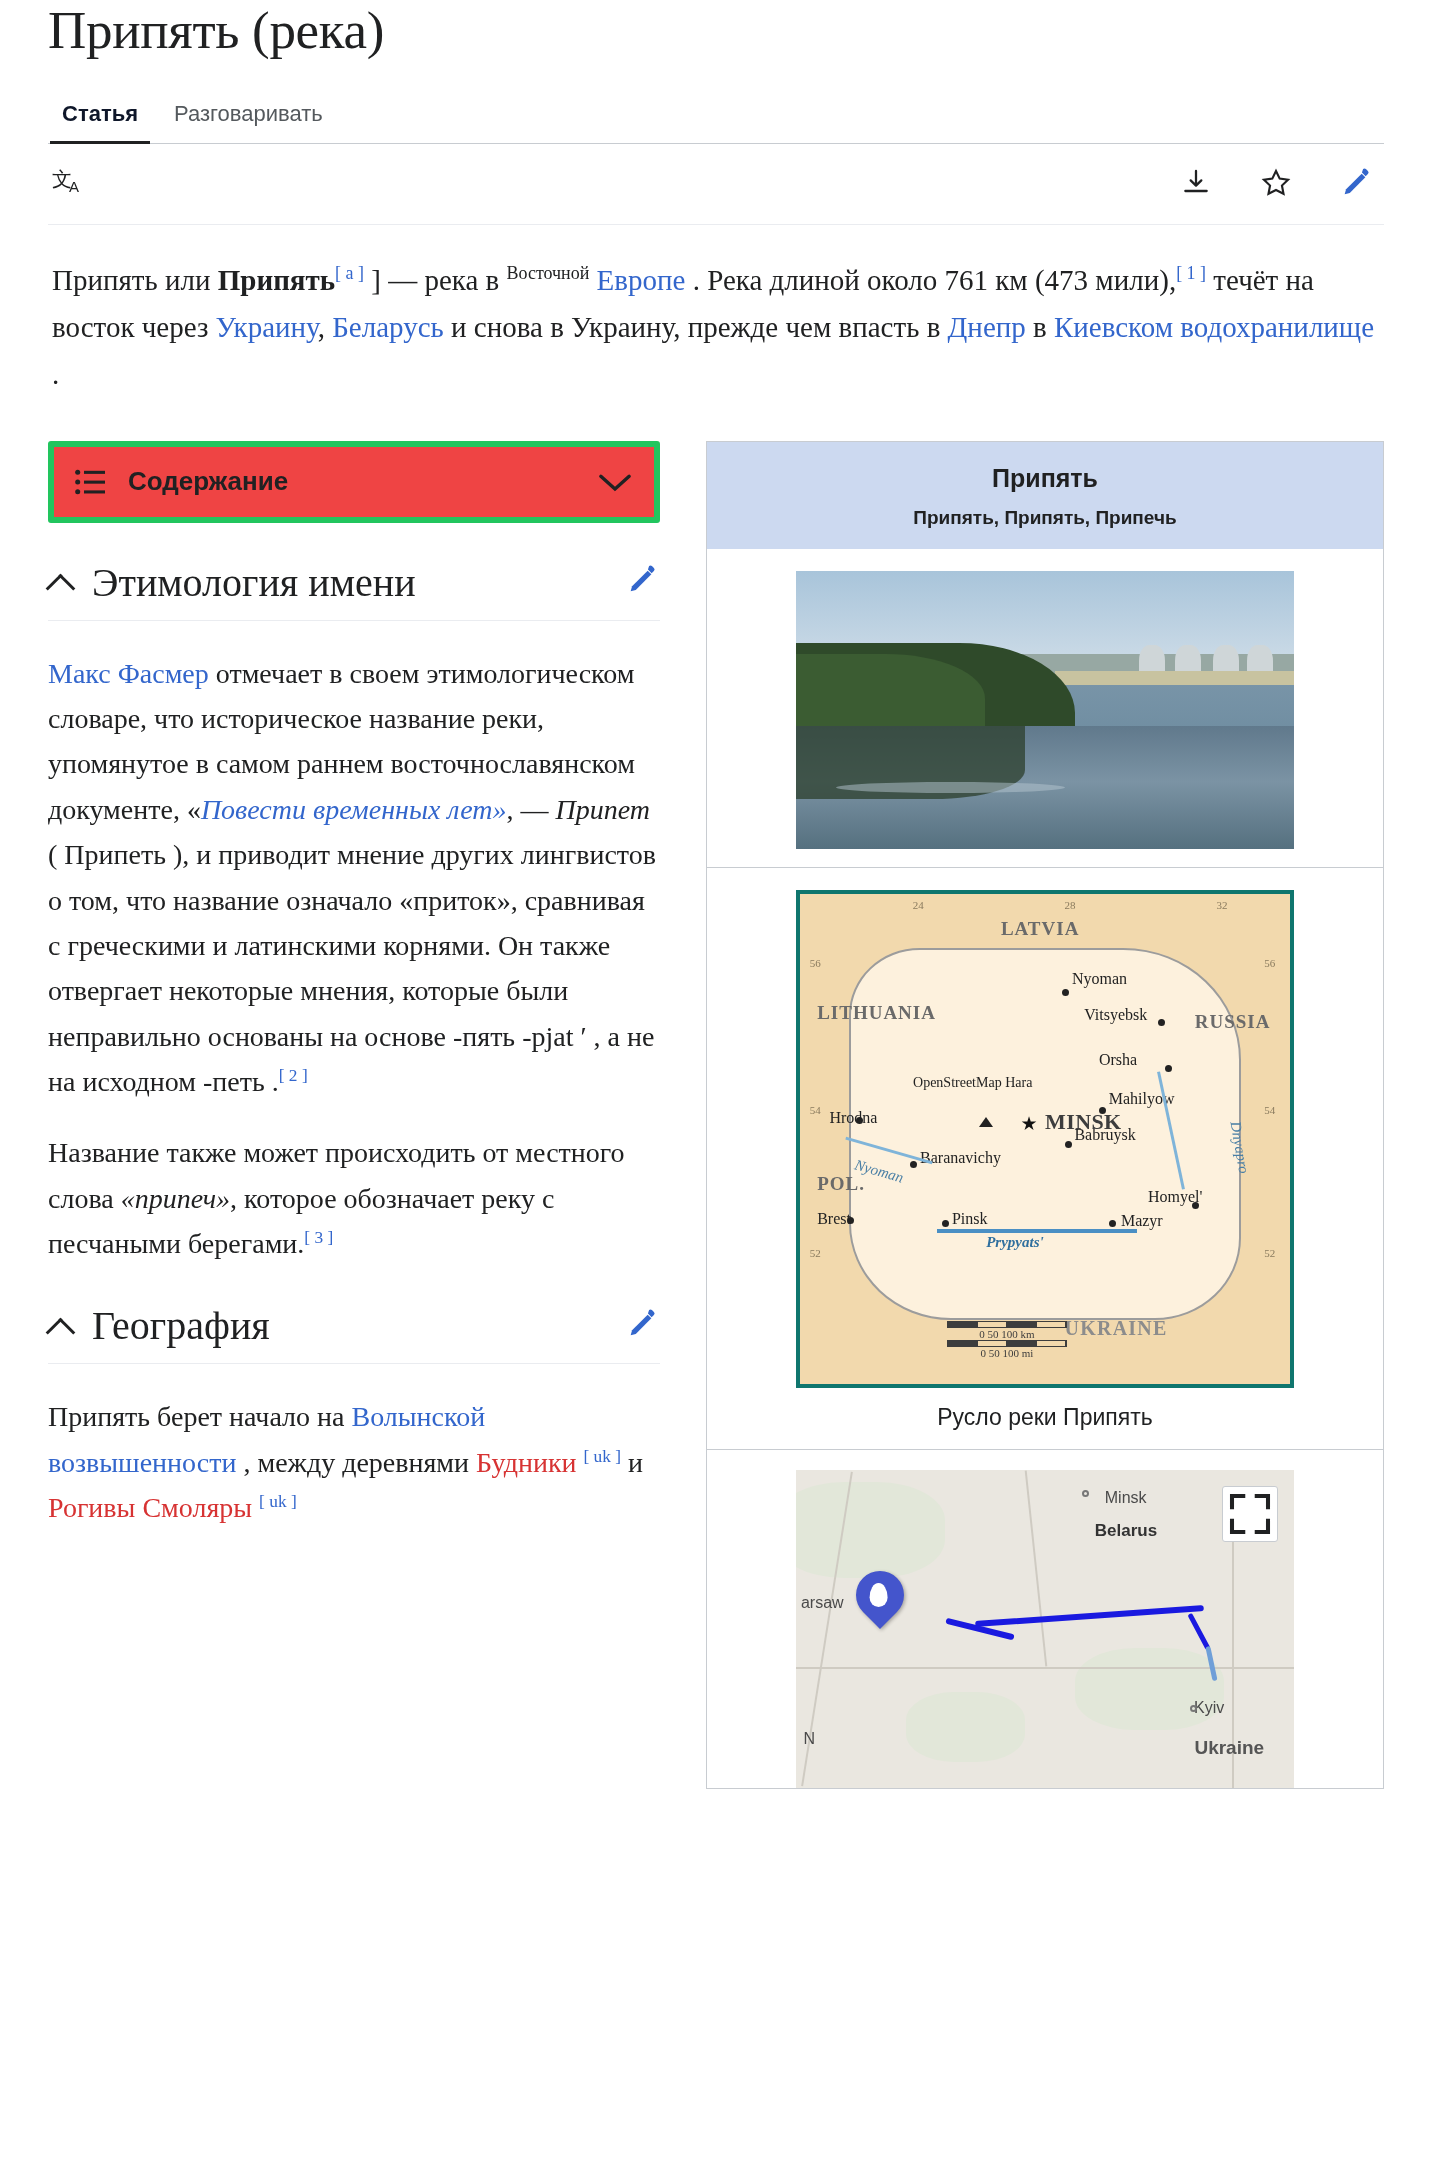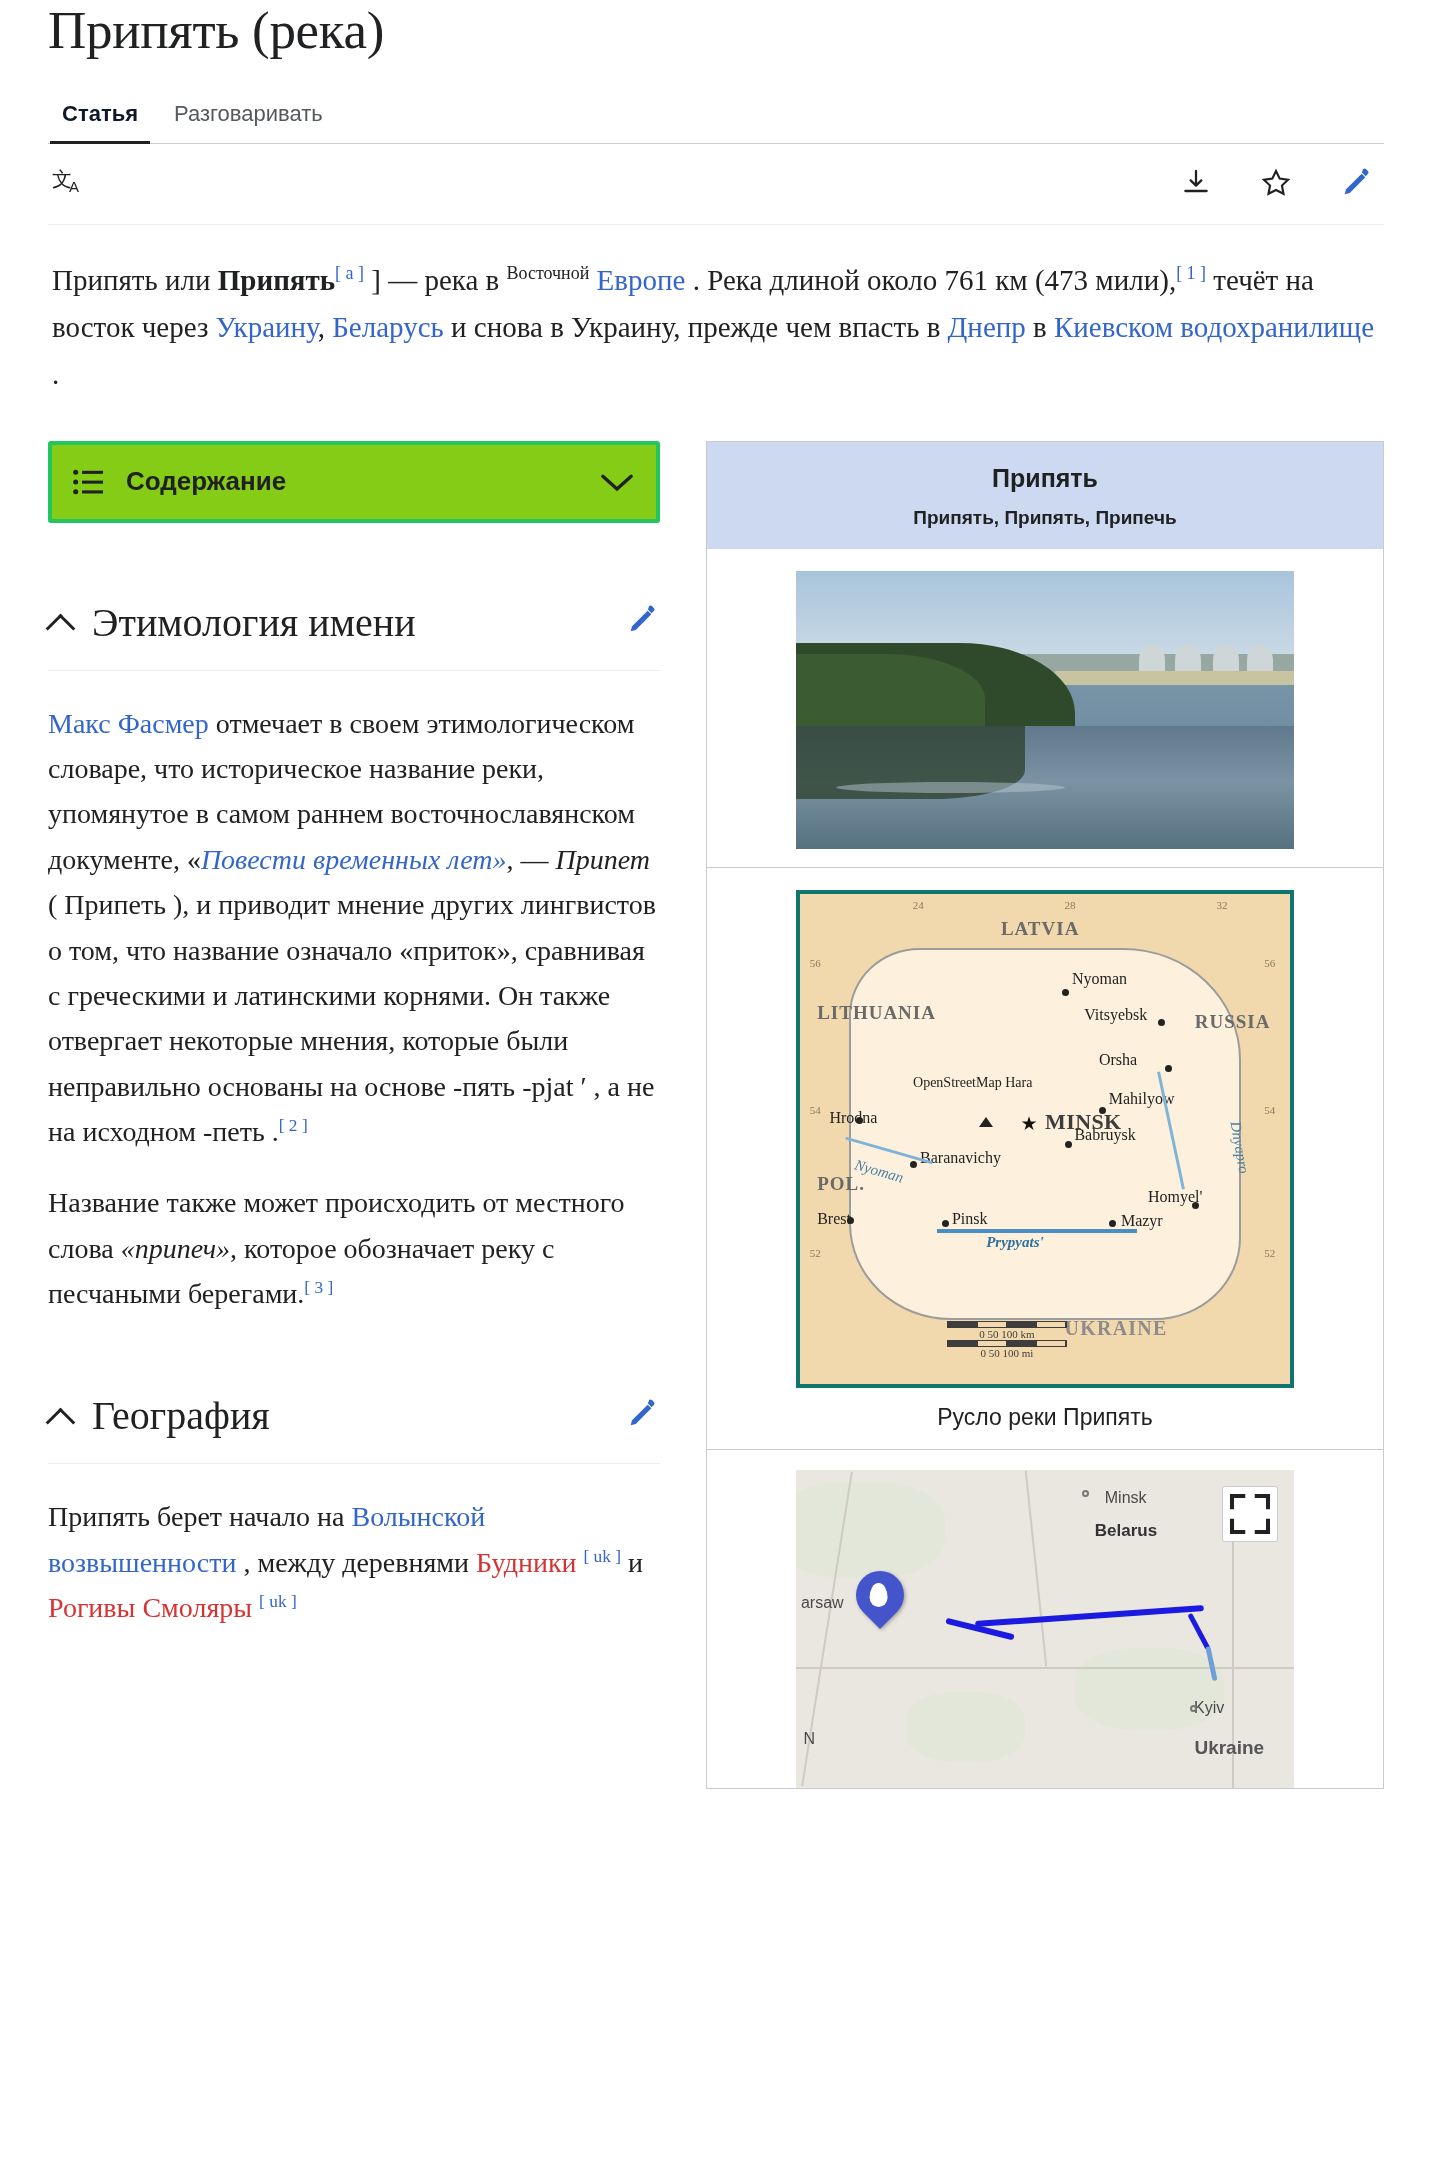--- a/index.html
+++ b/index.html
@@ -82,42 +82,42 @@
   
   .cols {
     display: flex;
     margin-top: 42px;
     gap: 0;
   }
   .col-left { width: 640px; flex: 0 0 640px; }
   .col-right { width: 678px; flex: 0 0 678px; margin-left: 18px; }
   
   .toc-box {
-    border: 4px solid #22c55e;
+    border: 6px solid #22c55e;
     border-radius: 3px;
-    background: #84cc16;
+    background: #ef4444;
     height: 82px;
     display: flex;
     align-items: center;
     justify-content: space-between;
     padding: 0 22px 0 20px;
     width: 612px;
   }
   .toc-left { display: flex; align-items: center; gap: 20px; }
   .toc-label {
     font-size: 26px;
     font-weight: 700;
     color: #202122;
   }
   
   .sect-head {
     display: flex;
     align-items: center;
-    margin-top: 76px;
-    padding-bottom: 24px;
+    margin-top: 36px;
+    padding-bottom: 14px;
     border-bottom: 1px solid #eaecf0;
     width: 612px;
   }
   .sect-title {
     font-family: "Liberation Serif", serif;
     font-size: 40px;
     font-weight: 400;
     margin: 0 0 0 18px;
     flex: 1;
   }

